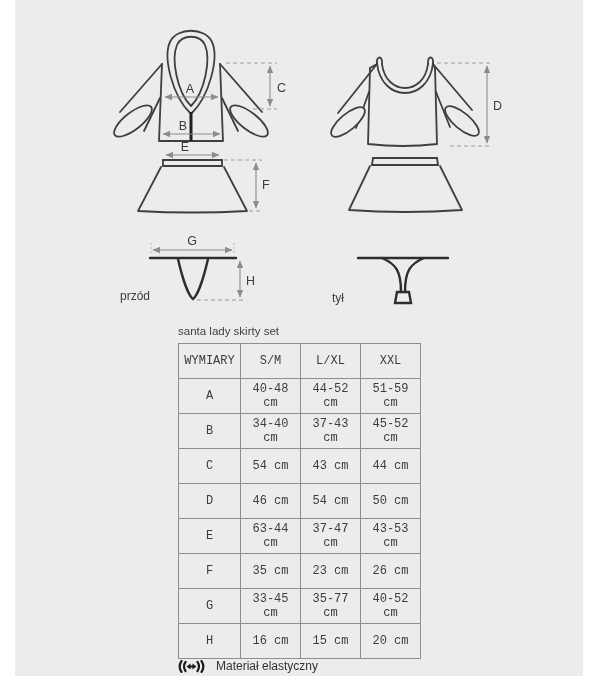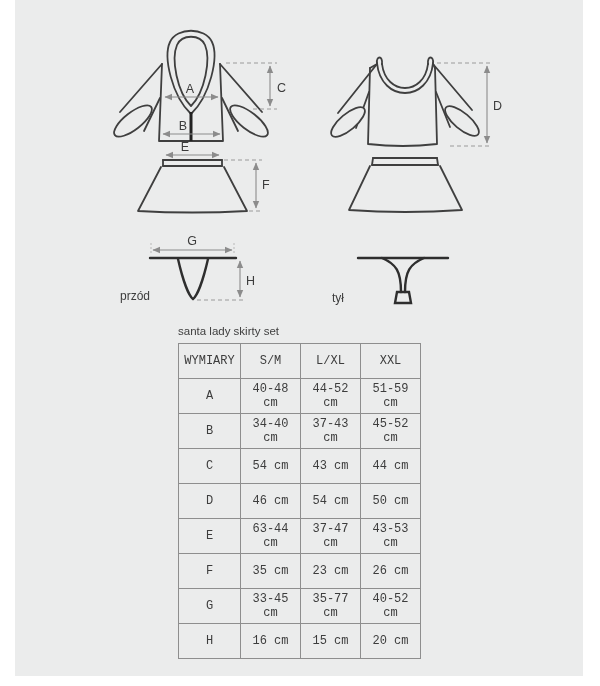--- a/index.html
+++ b/index.html
@@ -193,13 +193,25 @@
       </tr>
       <tr>
         <td>H</td>
         <td>16 cm</td>
         <td>15 cm</td>
         <td>20 cm</td>
       </tr>
     </tbody>
   </table>
 
+  <div class="footer">
+    <svg class="stretch-icon" width="31" height="13" viewBox="0 0 34 14">
+      <path d="M6,1 Q2,7 6,13" stroke="#1a1a1a" stroke-width="2.4" fill="none" stroke-linecap="round"></path>
+      <path d="M10.5,2 Q7,7 10.5,12" stroke="#1a1a1a" stroke-width="2.4" fill="none" stroke-linecap="round"></path>
+      <path d="M28,1 Q32,7 28,13" stroke="#1a1a1a" stroke-width="2.4" fill="none" stroke-linecap="round"></path>
+      <path d="M23.5,2 Q27,7 23.5,12" stroke="#1a1a1a" stroke-width="2.4" fill="none" stroke-linecap="round"></path>
+      <line x1="14" y1="7" x2="20" y2="7" stroke="#1a1a1a" stroke-width="2.2"></line>
+      <path d="M11.5,7 L16,3.8 L16,10.2 Z" fill="#1a1a1a"></path>
+      <path d="M22.5,7 L18,3.8 L18,10.2 Z" fill="#1a1a1a"></path>
+    </svg>
+    <span class="note">Materiał elastyczny</span>
+  </div>
 </div>
 
 </body></html>

